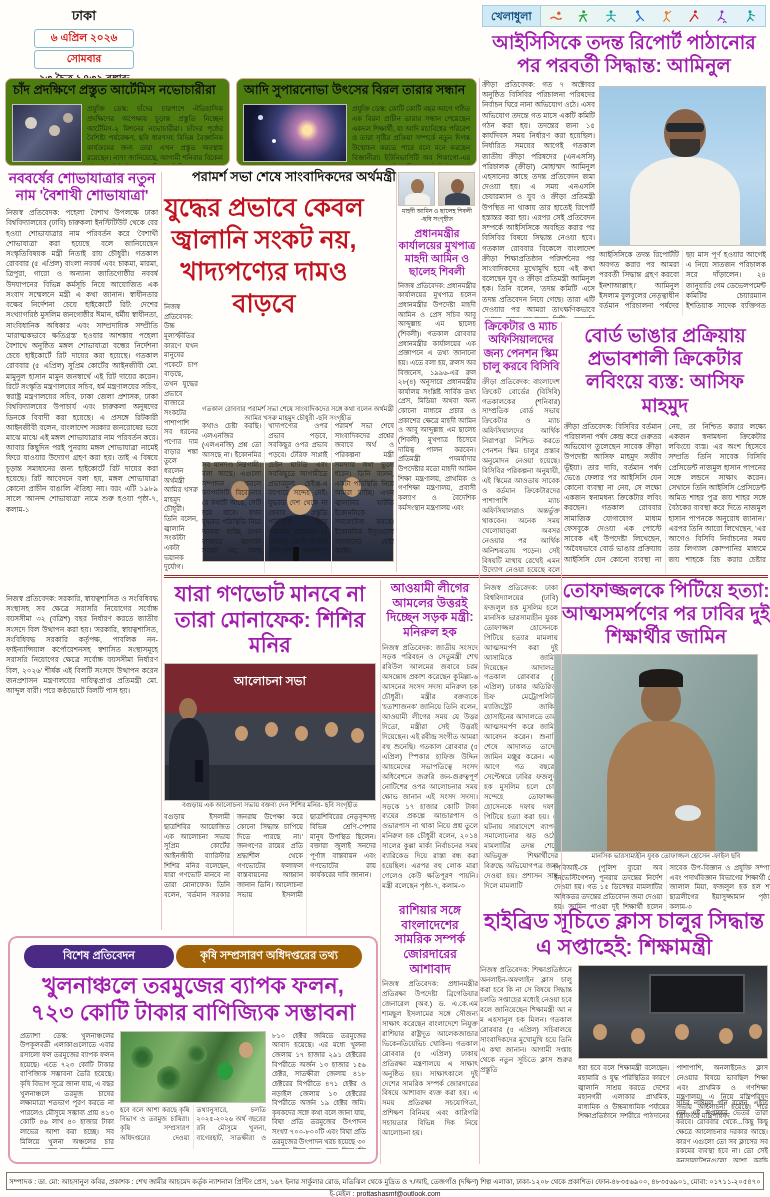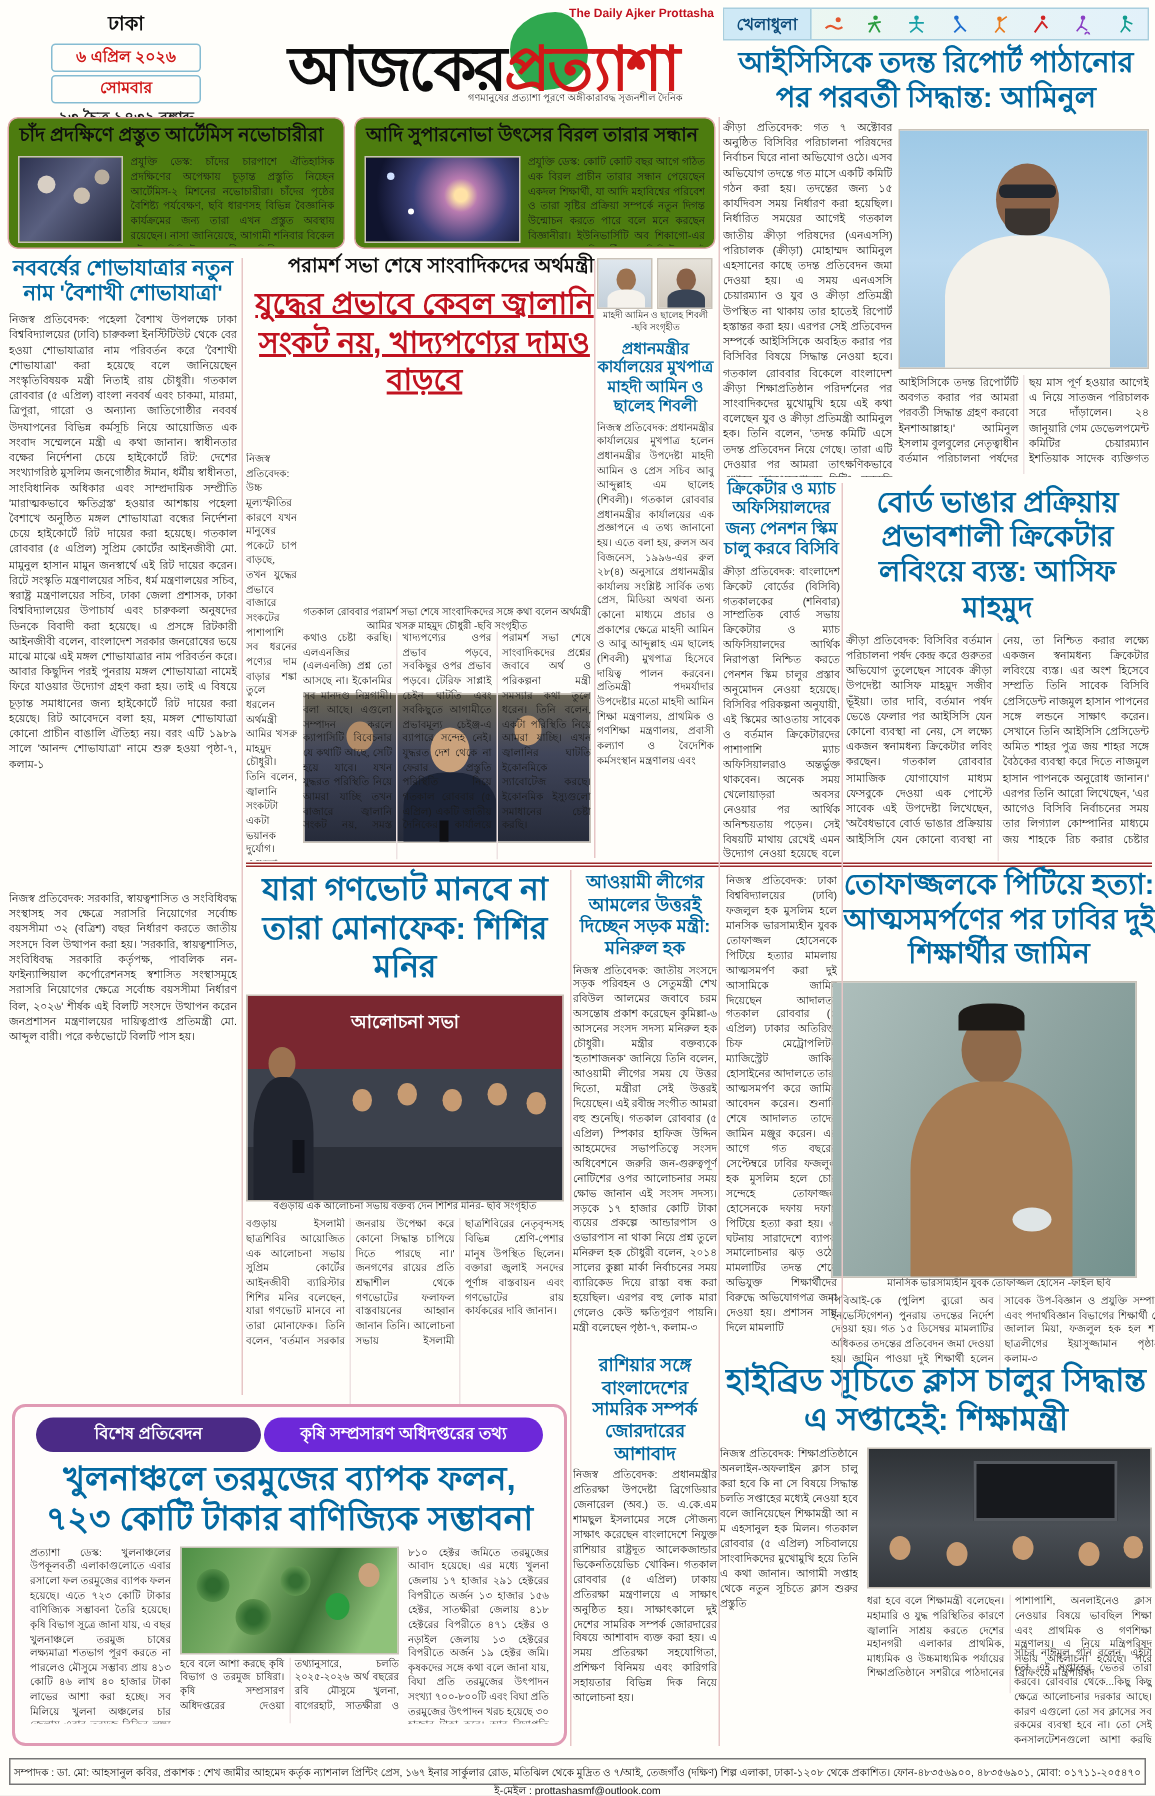--- a/index.html
+++ b/index.html
@@ -2,21 +2,21 @@
 <html><head>
 <meta charset="utf-8">
 <style>
   * { margin:0; padding:0; box-sizing:border-box; }
   html,body { background:#e9e7e2; }
   body { font-family:"Liberation Sans","DejaVu Sans",sans-serif; }
   #page { position:relative; width:770px; height:1197px; margin:0 auto; background:#fffefa; overflow:hidden; }
 
   .abs { position:absolute; }
   .body-txt { font-size:7.2px; line-height:1.42; text-align:justify; color:#1c1c1c; overflow:hidden; }
-  .hl { font-weight:900; color:#0369a1; text-align:center; line-height:1.22; }
+  .hl { font-weight:900; color:#a21caf; text-align:center; line-height:1.22; }
   .hl-red { font-weight:900; color:#c1121f; text-align:center; line-height:1.28; }
   .caption { font-size:6.6px; color:#222; text-align:center; line-height:1.3; }
   .vr { position:absolute; width:1px; background:#e7c6c6; }
   .hr-red { position:absolute; border-top:3px double #9c2b2b; }
 
   
   #datebox { text-align:center; }
   #datebox .city { font-size:13px; font-weight:bold; color:#111; }
   .dateline { display:block; margin:2px 26px; border:1px solid #86bcd2; border-radius:3px; font-size:10.5px; color:#d01818; font-weight:bold; padding:0 2px; }
   #datebox .bangla-year { font-size:10.5px; font-weight:bold; color:#222; margin-top:2px; }
@@ -58,28 +58,20 @@
 
 <div id="page">
 
   <div id="datebox" class="abs" style="left:8px;top:6px;width:152px;">
     <div class="city">ঢাকা</div>
     <span class="dateline">৬ এপ্রিল ২০২৬</span>
     <span class="dateline">সোমবার</span>
     <div class="bangla-year">২৩ চৈত্র ১৪৩২ বঙ্গাব্দ</div>
   </div>
 
-  <div id="logo" class="abs" style="left:192px;top:2px;width:286px;height:72px;">
-    <div class="tagline">The Daily Ajker Prottasha</div>
-    <div class="map-blob"></div>
-    <div class="logotext">
-      <span class="t">আজকের</span><span class="t logo-red">প্রত্যাশা</span>
-    </div>
-    <div class="slogan">গণমানুষের প্রত্যাশা পূরণে অঙ্গীকারাবদ্ধ সৃজনশীল দৈনিক</div>
-  </div>
 
   <div id="sports-banner" class="abs" style="left:482px;top:5px;width:284px;height:22px;">
     <span class="lbl">খেলাধুলা</span>
     <span class="icons">
       <svg width="14" height="14" viewBox="0 0 20 20">
           <circle cx="14" cy="6" r="2.4" fill="#e4572e"></circle>
           <path d="M2 14 Q6 10 10 13 T18 13" stroke="#e4572e" stroke-width="2" fill="none"></path>
         </svg>
       <svg width="14" height="14" viewBox="0 0 20 20">
           <circle cx="11" cy="4" r="2.2" fill="#2a9d3f"></circle>
@@ -155,21 +147,21 @@
     <div class="hl" style="font-size:19px;">বোর্ড ভাঙার প্রক্রিয়ায় প্রভাবশালী ক্রিকেটার লবিংয়ে ব্যস্ত: আসিফ মাহমুদ</div>
     <div class="body-txt cols2" style="height:152px;margin-top:5px;">ক্রীড়া প্রতিবেদক: বিসিবির বর্তমান পরিচালনা পর্ষদ কেন্দ্র করে গুরুতর অভিযোগ তুলেছেন সাবেক ক্রীড়া উপদেষ্টা আসিফ মাহমুদ সজীব ভূঁইয়া। তার দাবি, বর্তমান পর্ষদ ভেঙে ফেলার পর আইসিসি যেন কোনো ব্যবস্থা না নেয়, সে লক্ষ্যে একজন স্বনামধন্য ক্রিকেটার লবিং করছেন। গতকাল রোববার সামাজিক যোগাযোগ মাধ্যম ফেসবুকে দেওয়া এক পোস্টে সাবেক এই উপদেষ্টা লিখেছেন, 'অবৈধভাবে বোর্ড ভাঙার প্রক্রিয়ায় আইসিসি যেন কোনো ব্যবস্থা না নেয়, তা নিশ্চিত করার লক্ষ্যে একজন স্বনামধন্য ক্রিকেটার লবিংয়ে ব্যস্ত। এর অংশ হিসেবে সম্প্রতি তিনি সাবেক বিসিবি প্রেসিডেন্ট নাজমুল হাসান পাপনের সঙ্গে লন্ডনে সাক্ষাৎ করেন। সেখানে তিনি আইসিসি প্রেসিডেন্ট অমিত শাহর পুত্র জয় শাহর সঙ্গে বৈঠকের ব্যবস্থা করে দিতে নাজমুল হাসান পাপনকে অনুরোধ জানান।' এরপর তিনি আরো লিখেছেন, 'এর আগেও বিসিবি নির্বাচনের সময় তার লিগ্যাল কোম্পানির মাধ্যমে জয় শাহকে রিচ করার চেষ্টার বিষয়ে বলেছিলাম। অবৈধভাবে বোর্ড ভেঙে দেওয়ার ক্ষেত্রে আইসিসি থেকে সদস্য আর্থিক নিষেধাজ্ঞা কিংবা অন্য কোনো ধরনের ব্যবস্থা যেন গ্রহণ না করা হয়, সেটি নিশ্চিত করতে জয় শাহকে অনুরোধ জানাতেই এসব লবিং। উল্লেখ্য, এর আগেও রাজনৈতিক হস্তক্ষেপের কারণে শ্রীলঙ্কা ক্রিকেট বোর্ডের বিরুদ্ধে আইসিসির কঠোর ব্যবস্থা নেওয়ার নজির রয়েছে।' আসিফ মাহমুদ মনে করেন, 'আমি জাতীয়ভাবে গণভোট, জুলাই সনদ, অধ্যাদেশ বাতিল-সংক্রান্ত বিষয়গুলো নিয়ে ব্যস্ত থাকায় বিসিবির ব্যাপারে কিছু বলতে পারিনি। কিন্তু বাংলাদেশের পৃষ্ঠা-৭, কলাম-১</div>
   </div>
 
   <div class="abs" style="left:6px;top:170px;width:152px;">
     <div class="hl" style="font-size:14px;">নববর্ষের শোভাযাত্রার নতুন নাম 'বৈশাখী শোভাযাত্রা'</div>
     <div class="body-txt" style="height:358px;margin-top:4px;">নিজস্ব প্রতিবেদক: পহেলা বৈশাখ উপলক্ষে ঢাকা বিশ্ববিদ্যালয়ের (ঢাবি) চারুকলা ইনস্টিটিউট থেকে বের হওয়া শোভাযাত্রার নাম পরিবর্তন করে 'বৈশাখী শোভাযাত্রা' করা হয়েছে বলে জানিয়েছেন সংস্কৃতিবিষয়ক মন্ত্রী নিতাই রায় চৌধুরী। গতকাল রোববার (৫ এপ্রিল) বাংলা নববর্ষ এবং চাকমা, মারমা, ত্রিপুরা, গারো ও অন্যান্য জাতিগোষ্ঠীর নববর্ষ উদযাপনের বিভিন্ন কর্মসূচি নিয়ে আয়োজিত এক সংবাদ সম্মেলনে মন্ত্রী এ কথা জানান। স্বাধীনতার বক্ষের নির্দেশনা চেয়ে হাইকোর্টে রিট: দেশের সংখ্যাগরিষ্ঠ মুসলিম জনগোষ্ঠীর ঈমান, ধর্মীয় স্বাধীনতা, সাংবিধানিক অধিকার এবং সাম্প্রদায়িক সম্প্রীতি 'মারাত্মকভাবে ক্ষতিগ্রস্ত' হওয়ার আশঙ্কায় পহেলা বৈশাখে অনুষ্ঠিত মঙ্গল শোভাযাত্রা বন্ধের নির্দেশনা চেয়ে হাইকোর্টে রিট দায়ের করা হয়েছে। গতকাল রোববার (৫ এপ্রিল) সুপ্রিম কোর্টের আইনজীবী মো. মামুনুল হাসান মামুন জনস্বার্থে এই রিট দায়ের করেন। রিটে সংস্কৃতি মন্ত্রণালয়ের সচিব, ধর্ম মন্ত্রণালয়ের সচিব, স্বরাষ্ট্র মন্ত্রণালয়ের সচিব, ঢাকা জেলা প্রশাসক, ঢাকা বিশ্ববিদ্যালয়ের উপাচার্য এবং চারুকলা অনুষদের ডিনকে বিবাদী করা হয়েছে। এ প্রসঙ্গে রিটকারী আইনজীবী বলেন, বাংলাদেশ সরকার জনরোষের ভয়ে মাঝে মাঝে এই মঙ্গল শোভাযাত্রার নাম পরিবর্তন করে। আবার কিছুদিন পরই পুনরায় মঙ্গল শোভাযাত্রা নামেই ফিরে যাওয়ার উদ্যোগ গ্রহণ করা হয়। তাই এ বিষয়ে চূড়ান্ত সমাধানের জন্য হাইকোর্টে রিট দায়ের করা হয়েছে। রিট আবেদনে বলা হয়, মঙ্গল শোভাযাত্রা কোনো প্রাচীন বাঙালি ঐতিহ্য নয়। বরং এটি ১৯৮৯ সালে 'আনন্দ শোভাযাত্রা' নামে শুরু হওয়া পৃষ্ঠা-৭, কলাম-১</div>
   </div>
 
   <div class="kicker abs" style="left:164px;top:167px;width:232px;text-align:right;">পরামর্শ সভা শেষে সাংবাদিকদের অর্থমন্ত্রী</div>
-  <div class="hl-red abs" style="left:165px;top:191px;width:236px;font-size:20px;text-decoration:underline;">যুদ্ধের প্রভাবে কেবল জ্বালানি সংকট নয়, খাদ্যপণ্যের দামও বাড়বে</div>
+  <div class="hl-red abs" style="left:146px;top:191px;width:236px;font-size:25px;">যুদ্ধের প্রভাবে কেবল জ্বালানি সংকট নয়, খাদ্যপণ্যের দামও বাড়বে</div>
 
   <div class="body-txt abs" style="left:164px;top:302px;width:34px;height:272px;font-size:6.8px;">নিজস্ব প্রতিবেদক: উচ্চ মূল্যস্ফীতির কারণে যখন মানুষের পকেটে চাপ বাড়ছে, তখন যুদ্ধের প্রভাবে বাজারে সংকটের পাশাপাশি সব ধরনের পণ্যের দাম বাড়ার শঙ্কা তুলে ধরলেন অর্থমন্ত্রী আমির খসরু মাহমুদ চৌধুরী। তিনি বলেন, জ্বালানি সংকটটা একটা ভয়ানক দুর্যোগ। এগুলো আমি সমাধানের চেষ্টা করছি। সবকিছুর ওপর জ্বালানির প্রভাব পড়ছে। অথচ</div>
   <div class="photo abs" style="left:202px;top:302px;width:192px;height:100px;background:linear-gradient(#6b6656,#41465a 40%,#262b3a);">
     <div class="person-head" style="left:84px;top:22px;width:26px;height:30px;background:#caa27c;"></div>
     <div class="person-body" style="left:66px;top:52px;width:62px;height:48px;background:#1d2436;"></div>
     <div class="head-dot" style="left:28px;top:18px;width:18px;height:20px;background:#b28c68;"></div>
     <div class="head-dot" style="left:140px;top:14px;width:18px;height:20px;background:#c09a74;"></div>
     <div class="abs" style="left:90px;top:84px;width:6px;height:16px;background:#0f0f12;"></div>
   </div>
   <div class="caption abs" style="left:202px;top:405px;width:192px;">গতকাল রোববার পরামর্শ সভা শেষে সাংবাদিকদের সঙ্গে কথা বলেন অর্থমন্ত্রী আমির খসরু মাহমুদ চৌধুরী -ছবি সংগৃহীত</div>
@@ -232,21 +224,21 @@
       <div class="person-body" style="left:52px;top:66px;width:108px;height:132px;background:#a67c54;"></div>
       <div class="abs" style="left:120px;top:150px;width:26px;height:16px;background:#dfe5e6;border-radius:50%;"></div>
     </div>
     <div class="caption">মানসিক ভারসাম্যহীন যুবক তোফাজ্জল হোসেন -ফাইল ছবি</div>
     <div class="body-txt cols2" style="height:56px;margin-top:3px;font-size:6.8px;">পিবিআই-কে (পুলিশ ব্যুরো অব ইনভেস্টিগেশন) পুনরায় তদন্তের নির্দেশ দেওয়া হয়। গত ১৫ ডিসেম্বর মামলাটির অধিকতর তদন্তের প্রতিবেদন জমা দেওয়া হয়। জামিন পাওয়া দুই শিক্ষার্থী হলেন সাবেক উপ-বিজ্ঞান ও প্রযুক্তি সম্পাদক এবং পদার্থবিজ্ঞান বিভাগের শিক্ষার্থী মো. জালাল মিয়া, ফজলুল হক হল শাখা ছাত্রলীগের ইয়াসুজ্জামান পৃষ্ঠা-৭, কলাম-৩</div>
   </div>
 
   <div id="watermelon-box" class="abs" style="left:8px;top:936px;width:370px;height:228px;">
     <div style="display:flex;justify-content:space-between;padding:7px 14px 0;">
       <span class="badge" style="background:#4b2a86;width:150px;">বিশেষ প্রতিবেদন</span>
-      <span class="badge" style="background:#6d28d9;width:186px;">কৃষি সম্প্রসারণ অধিদপ্তরের তথ্য</span>
+      <span class="badge" style="background:#a16207;width:186px;">কৃষি সম্প্রসারণ অধিদপ্তরের তথ্য</span>
     </div>
     <div class="hl" style="font-size:22px;padding:5px 8px 2px;">খুলনাঞ্চলে তরমুজের ব্যাপক ফলন, ৭২৩ কোটি টাকার বাণিজ্যিক সম্ভাবনা</div>
     <div style="display:flex;gap:6px;padding:2px 10px;">
       <div class="body-txt" style="width:98px;height:118px;font-size:6.8px;">প্রত্যাশা ডেস্ক: খুলনাঞ্চলের উপকূলবর্তী এলাকাগুলোতে এবার রসালো ফল তরমুজের ব্যাপক ফলন হয়েছে। এতে ৭২৩ কোটি টাকার বাণিজ্যিক সম্ভাবনা তৈরি হয়েছে। কৃষি বিভাগ সূত্রে জানা যায়, এ বছর খুলনাঞ্চলে তরমুজ চাষের লক্ষ্যমাত্রা শতভাগ পূরণ করতে না পারলেও মৌসুমে সম্ভাব্য প্রায় ৪১৩ কোটি ৪৬ লাখ ৪০ হাজার টাকা লাভের আশা করা হচ্ছে। সব মিলিয়ে খুলনা অঞ্চলের চার জেলায় এবার তরমুজ বিক্রির লক্ষ্য নির্ধারণ করা হয়েছে ৭২৩ কোটি ৫৬ লাখ ২০ হাজার টাকা। বড় ধরনের কোনো প্রাকৃতিক দুর্যোগ না এলে এই টার্গেট পূরণ</div>
       <div style="width:146px;">
         <div class="photo" style="width:146px;height:72px;background:linear-gradient(115deg,#4e8f45,#7fb06a 35%,#3c6e35 60%,#8fc27a 85%);">
           <div class="head-dot" style="left:10px;top:14px;width:22px;height:22px;background:radial-gradient(#2f6b2f 30%,#6fa85c);"></div>
           <div class="head-dot" style="left:36px;top:34px;width:24px;height:24px;background:radial-gradient(#2f6b2f 30%,#79ab60);"></div>
           <div class="head-dot" style="left:66px;top:12px;width:20px;height:20px;background:radial-gradient(#356f33 30%,#82b468);"></div>
           <div class="head-dot" style="left:96px;top:30px;width:16px;height:18px;background:#2a9d3f;"></div>

